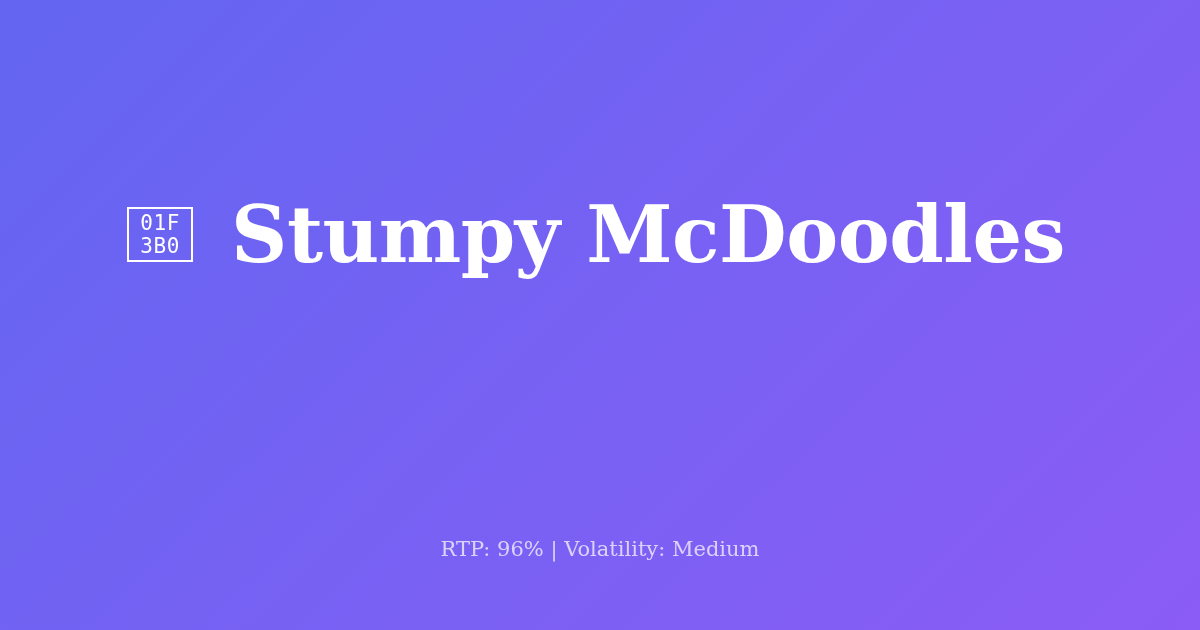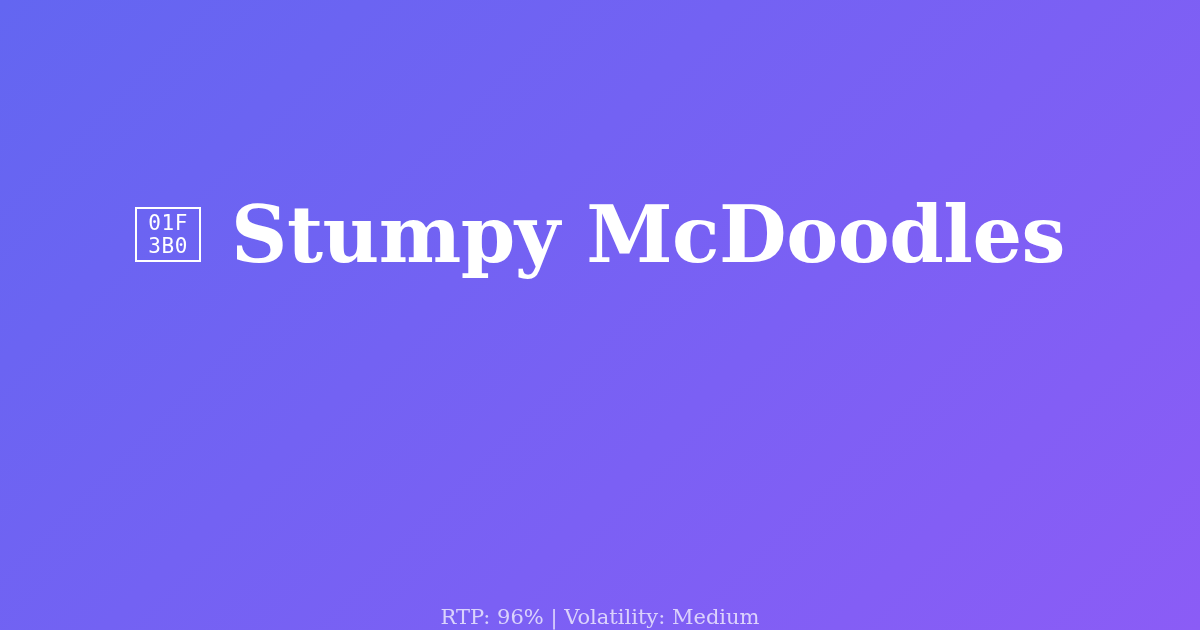--- a/index.html
+++ b/index.html
@@ -72,21 +72,21 @@
     letter-spacing: 0.5px;
     color: #ffffff;
     flex: 0 0 auto;
   }
 
   .tofu-glyph span {
     display: block;
   }
 
   .page-title {
-    margin: 0;
+    margin: 8px;
     font-family: "DejaVu Serif", "Liberation Serif", serif;
     font-weight: bold;
     font-size: 78px;
     line-height: 1.06;
     color: #ffffff;
     letter-spacing: -0.5px;
     white-space: nowrap;
   }
 
   .page-subtitle {
@@ -102,21 +102,21 @@
   }
 
   
   .meta-footer {
     position: absolute;
     left: 0;
     right: 0;
     bottom: 0;
     height: 160px;
     display: flex;
-    align-items: flex-end;
+    align-items: center;
     justify-content: center;
     text-align: center;
   }
 
   .meta-text {
     font-family: "DejaVu Serif", "Liberation Serif", serif;
     font-weight: normal;
     font-size: 21px;
     line-height: 1.2;
     color: rgba(255, 255, 255, 0.72);

